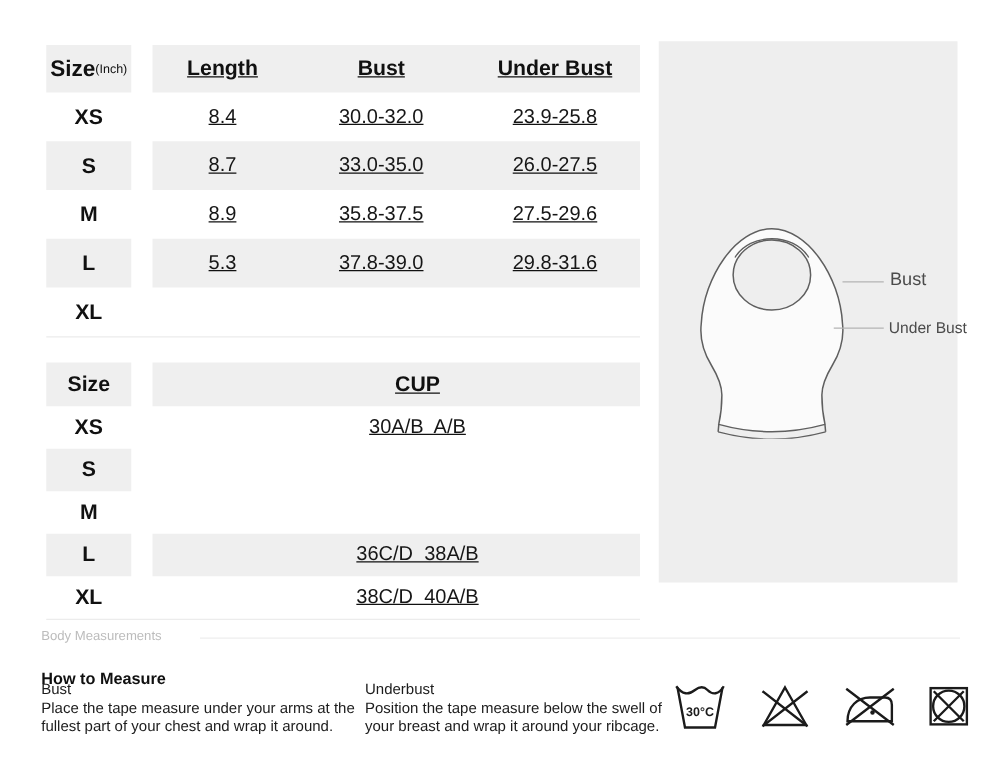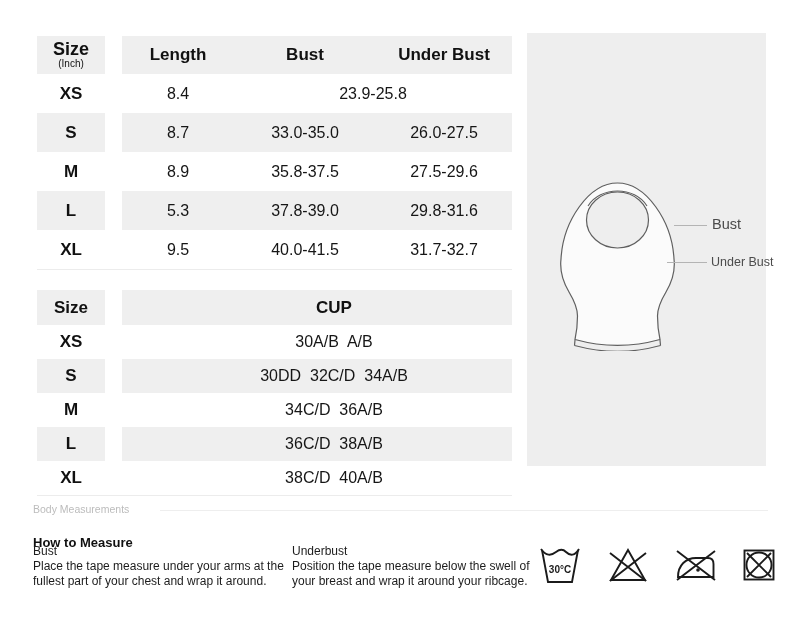--- a/index.html
+++ b/index.html
@@ -8,24 +8,24 @@
 
   
   .tbl{position:absolute;left:37px;width:475px;border-bottom:1px solid #ececec;}
   .tbl-inch{top:36px;}
   .tbl-cup{top:290px;}
   .trow{display:flex;align-items:stretch;}
   .tbl-inch .trow{height:39px;}
   .tbl-inch .trow.thead{height:38px;}
   .tbl-cup .trow{height:34px;}
   .tbl-cup .trow.thead{height:35px;}
-  .size-cell{width:68px;display:flex;flex-direction:column;align-items:center;justify-content:center;
+  .size-cell{width:68px;display:flex;align-items:center;justify-content:center;
              font-weight:bold;font-size:17px;}
   .gap{width:17px;}
-  .cells{flex:1;display:flex;}
+  .cells{flex:1;display:flex;text-decoration:underline;}
   .cell{display:flex;align-items:center;justify-content:center;}
   .c-len{width:112px;}
   .c-bust{width:142px;}
   .c-ub{flex:1;}
   .c-cup{flex:1;padding-right:14px;padding-left:48px;}
   .thead .cell{font-weight:bold;font-size:17px;}
   .trow.striped .size-cell,.trow.striped .cells{background:#efefef;}
   .val{font-weight:normal;font-size:16px;color:#161616;white-space:pre;}
   .size-word{font-size:18px;line-height:17px;}
   .size-unit{font-size:10px;font-weight:normal;line-height:11px;}
@@ -73,20 +73,21 @@
       </div>
     </div>
 
     <div class="trow">
       <div class="cell size-cell">
           <span>XS</span>
         </div>
       <div class="gap"></div>
       <div class="cells">
         <div class="cell c-len val">8.4</div>
+        <div class="cell c-bust val">30.0-32.0</div>
         <div class="cell c-ub val">23.9-25.8</div>
       </div>
     </div>
 
     <div class="trow striped">
       <div class="cell size-cell">
           <span>S</span>
         </div>
       <div class="gap"></div>
       <div class="cells">
@@ -118,25 +119,20 @@
         <div class="cell c-bust val">37.8-39.0</div>
         <div class="cell c-ub val">29.8-31.6</div>
       </div>
     </div>
 
     <div class="trow">
       <div class="cell size-cell">
           <span>XL</span>
         </div>
       <div class="gap"></div>
-      <div class="cells">
-        <div class="cell c-len val">9.5</div>
-        <div class="cell c-bust val">40.0-41.5</div>
-        <div class="cell c-ub val">31.7-32.7</div>
-      </div>
     </div>
   </div>
 
   <div class="tbl tbl-cup">
     <div class="trow thead striped">
       <div class="cell size-cell">Size</div>
       <div class="gap"></div>
       <div class="cells">
         <div class="cell c-cup">CUP</div>
       </div>
@@ -149,32 +145,26 @@
       <div class="gap"></div>
       <div class="cells">
           <div class="cell c-cup val">30A/B  A/B</div>
         </div>
     </div>
     <div class="trow striped">
       <div class="cell size-cell">
           <span>S</span>
         </div>
       <div class="gap"></div>
-      <div class="cells">
-          <div class="cell c-cup val">30DD  32C/D  34A/B</div>
-        </div>
     </div>
     <div class="trow">
       <div class="cell size-cell">
           <span>M</span>
         </div>
       <div class="gap"></div>
-      <div class="cells">
-          <div class="cell c-cup val">34C/D  36A/B</div>
-        </div>
     </div>
     <div class="trow striped">
       <div class="cell size-cell">
           <span>L</span>
         </div>
       <div class="gap"></div>
       <div class="cells">
           <div class="cell c-cup val">36C/D  38A/B</div>
         </div>
     </div>

